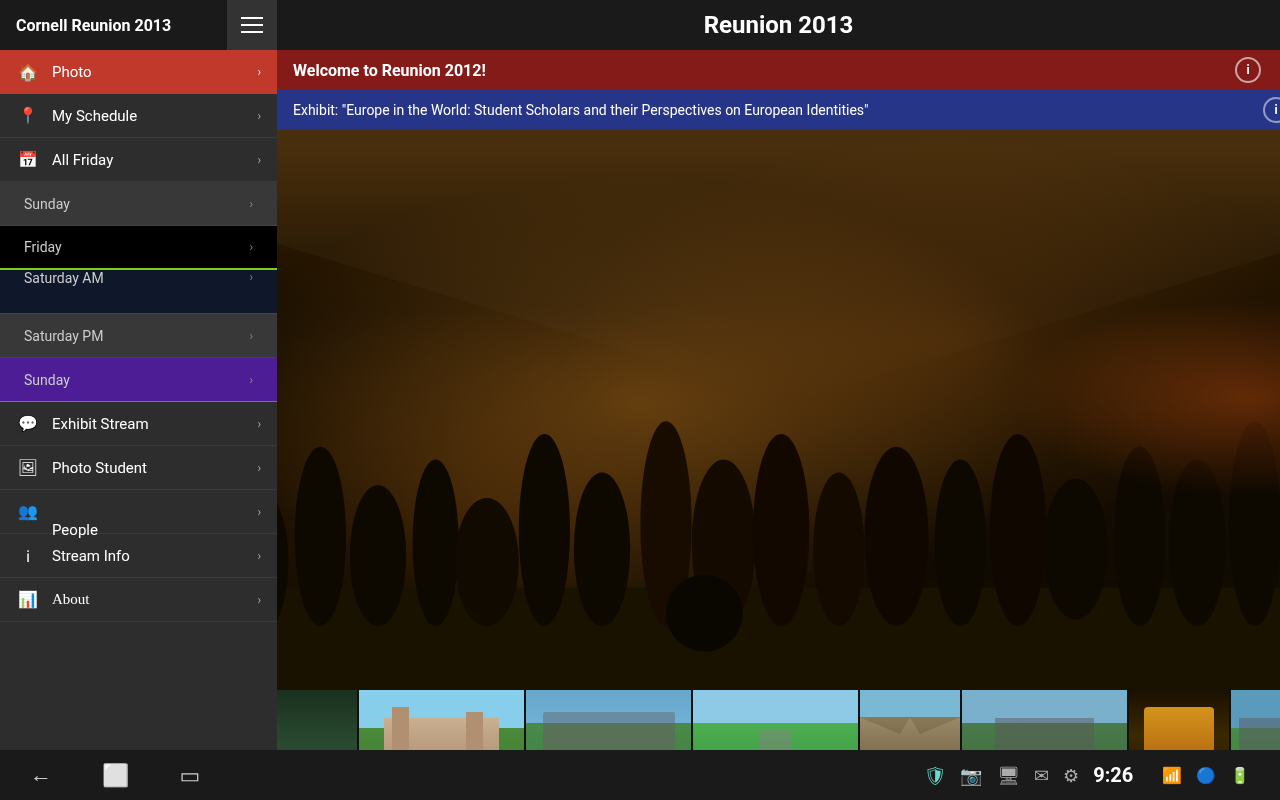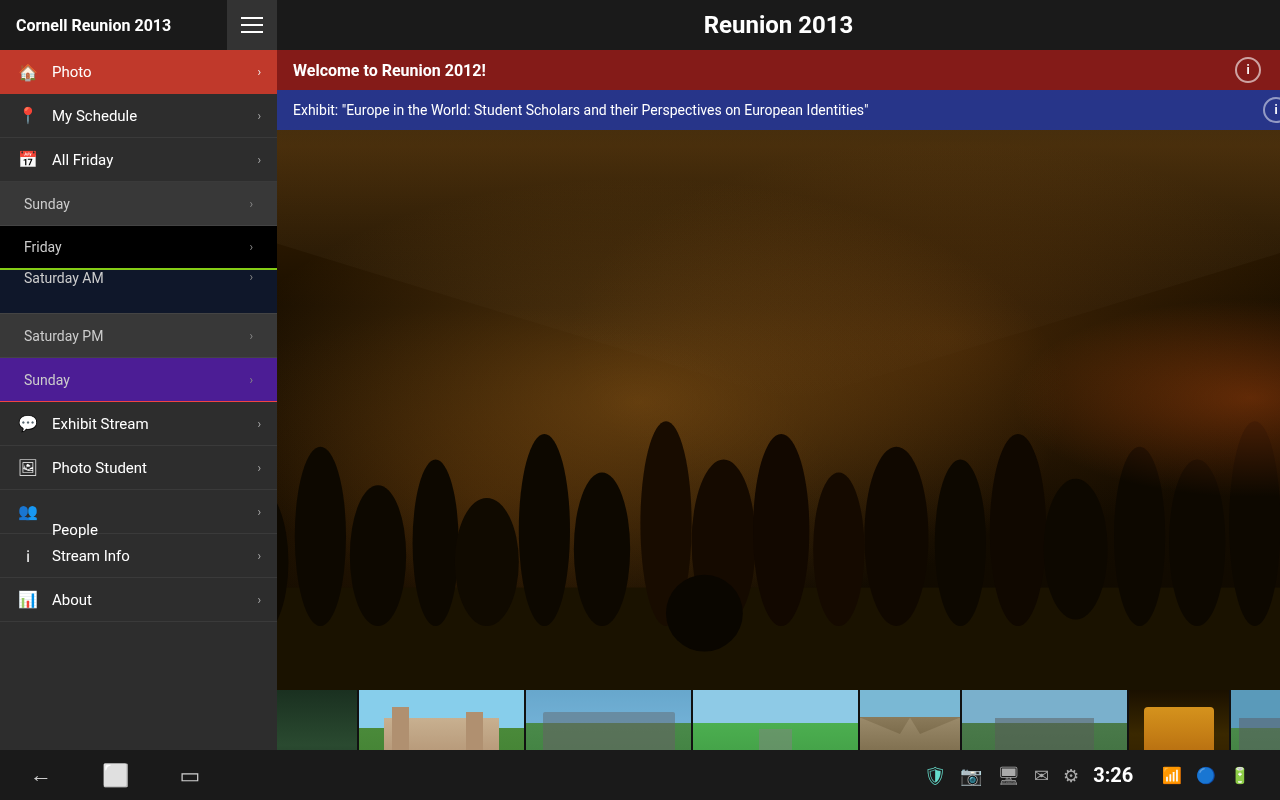--- a/index.html
+++ b/index.html
@@ -88,21 +88,21 @@
     </div>
 
     <div style="display:flex;align-items:center;height:44px;padding:0 16px;cursor:pointer;color:#fff;font-size:15px;border-bottom:1px solid #3a3a3a;">
       <span style="width:24px;height:24px;margin-right:12px;display:flex;align-items:center;justify-content:center;font-size:16px;">ℹ</span>
       <span style="flex:1;">Stream Info</span>
       <span style="font-size:12px;color:#aaa;">›</span>
     </div>
 
     <div style="display:flex;align-items:center;height:44px;padding:0 16px;cursor:pointer;color:#fff;font-size:15px;border-bottom:1px solid #3a3a3a;">
       <span style="width:24px;height:24px;margin-right:12px;display:flex;align-items:center;justify-content:center;font-size:16px;">📊</span>
-      <span style="flex:1;">About</span>
+      <span style="flex:1;font-family:Liberation Serif, serif;">About</span>
       <span style="font-size:12px;color:#aaa;">›</span>
     </div>
 
   </div>
 
   <div style="flex:1;height:750px;display:flex;flex-direction:column;position:relative;">
 
     <div style="flex:1;position:relative;overflow:hidden;background:linear-gradient(180deg,#2a1800 0%,#3d2200 15%,#1a0f00 40%,#0d0800 100%);">
 
       <div style="position:absolute;inset:0;background:radial-gradient(ellipse at 35% 55%,rgba(220,140,40,0.35) 0%,transparent 45%),radial-gradient(ellipse at 65% 45%,rgba(180,100,20,0.25) 0%,transparent 40%),radial-gradient(ellipse at 20% 70%,rgba(150,80,10,0.2) 0%,transparent 30%);"></div>
@@ -215,18 +215,18 @@
     <div style="cursor:pointer;color:#ccc;font-size:22px;">←</div>
     <div style="cursor:pointer;color:#ccc;font-size:22px;">⬜</div>
     <div style="cursor:pointer;color:#ccc;font-size:22px;">▭</div>
   </div>
   <div style="margin-left:auto;display:flex;align-items:center;gap:14px;">
     <span style="color:#6dc;font-size:18px;">🛡</span>
     <span style="color:#aaa;font-size:18px;">📷</span>
     <span style="color:#aaa;font-size:18px;">🖥</span>
     <span style="color:#aaa;font-size:18px;">✉</span>
     <span style="color:#aaa;font-size:18px;">⚙</span>
-    <span style="color:#fff;font-size:20px;font-weight:bold;min-width:55px;">3:26</span>
+    <span style="color:#fff;font-size:20px;font-weight:bold;min-width:55px;">9:26</span>
     <span style="color:#aaa;font-size:16px;">📶</span>
     <span style="color:#6af;font-size:16px;">🔵</span>
     <span style="color:#aaa;font-size:16px;">🔋</span>
   </div>
 </div>
 
 </body></html>

